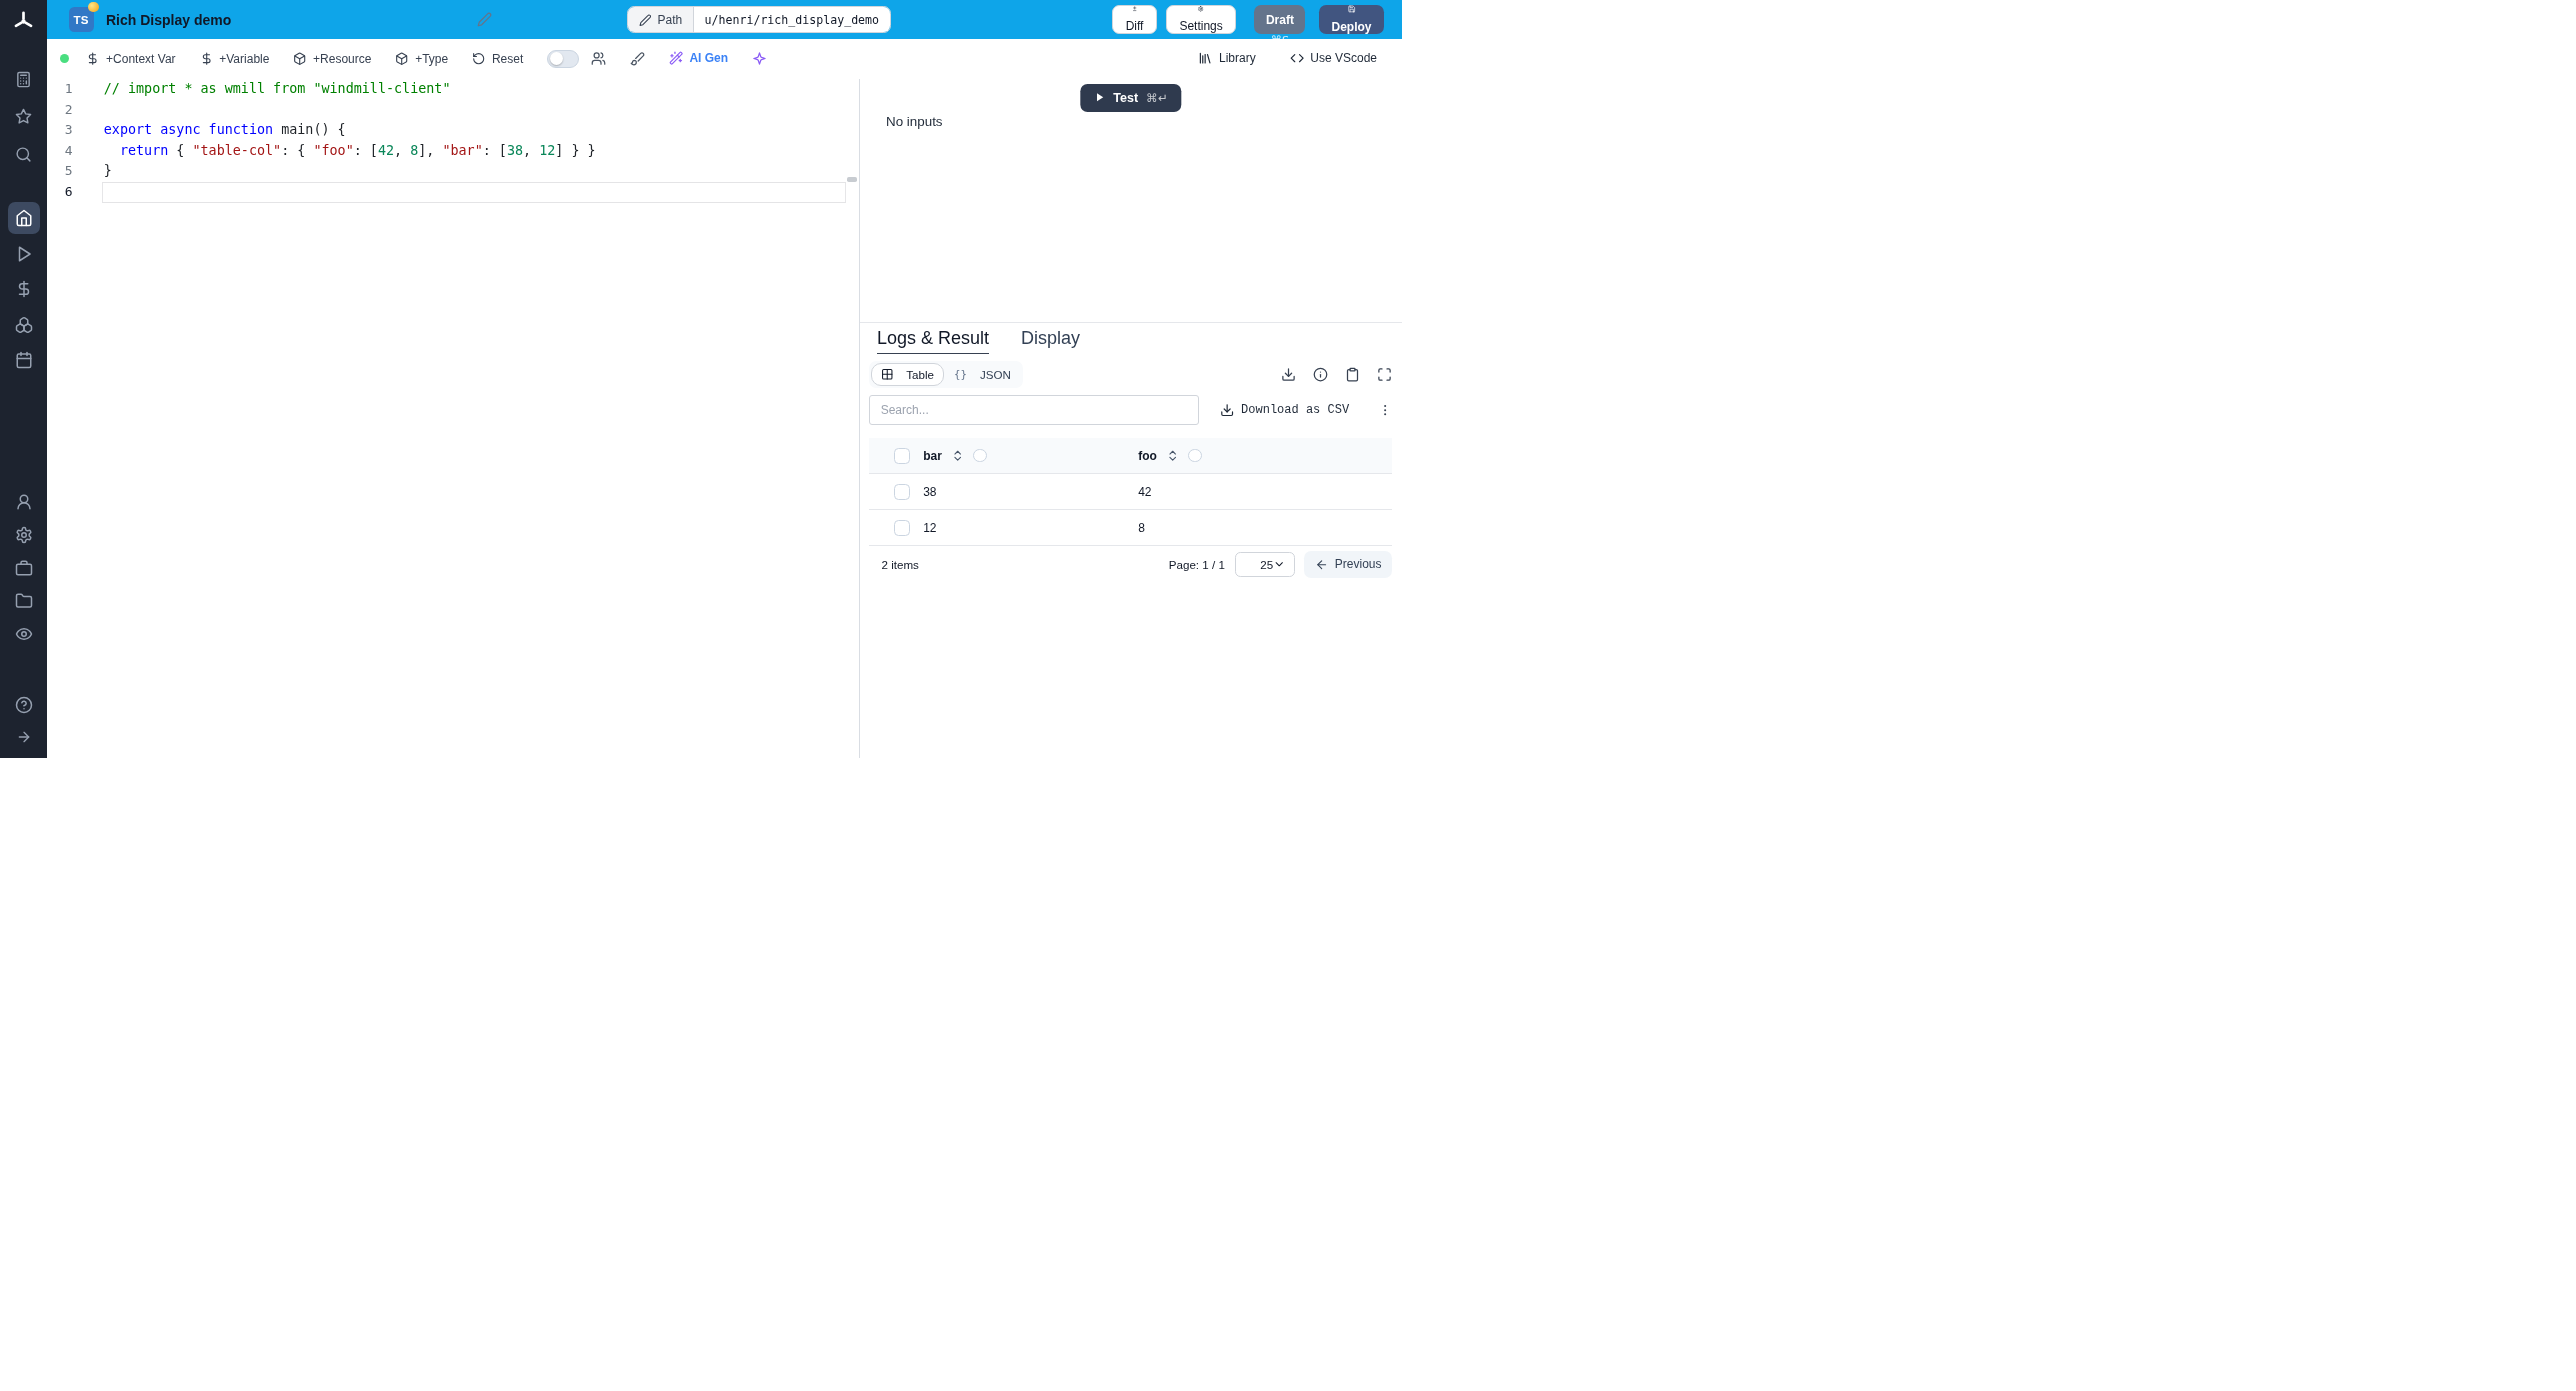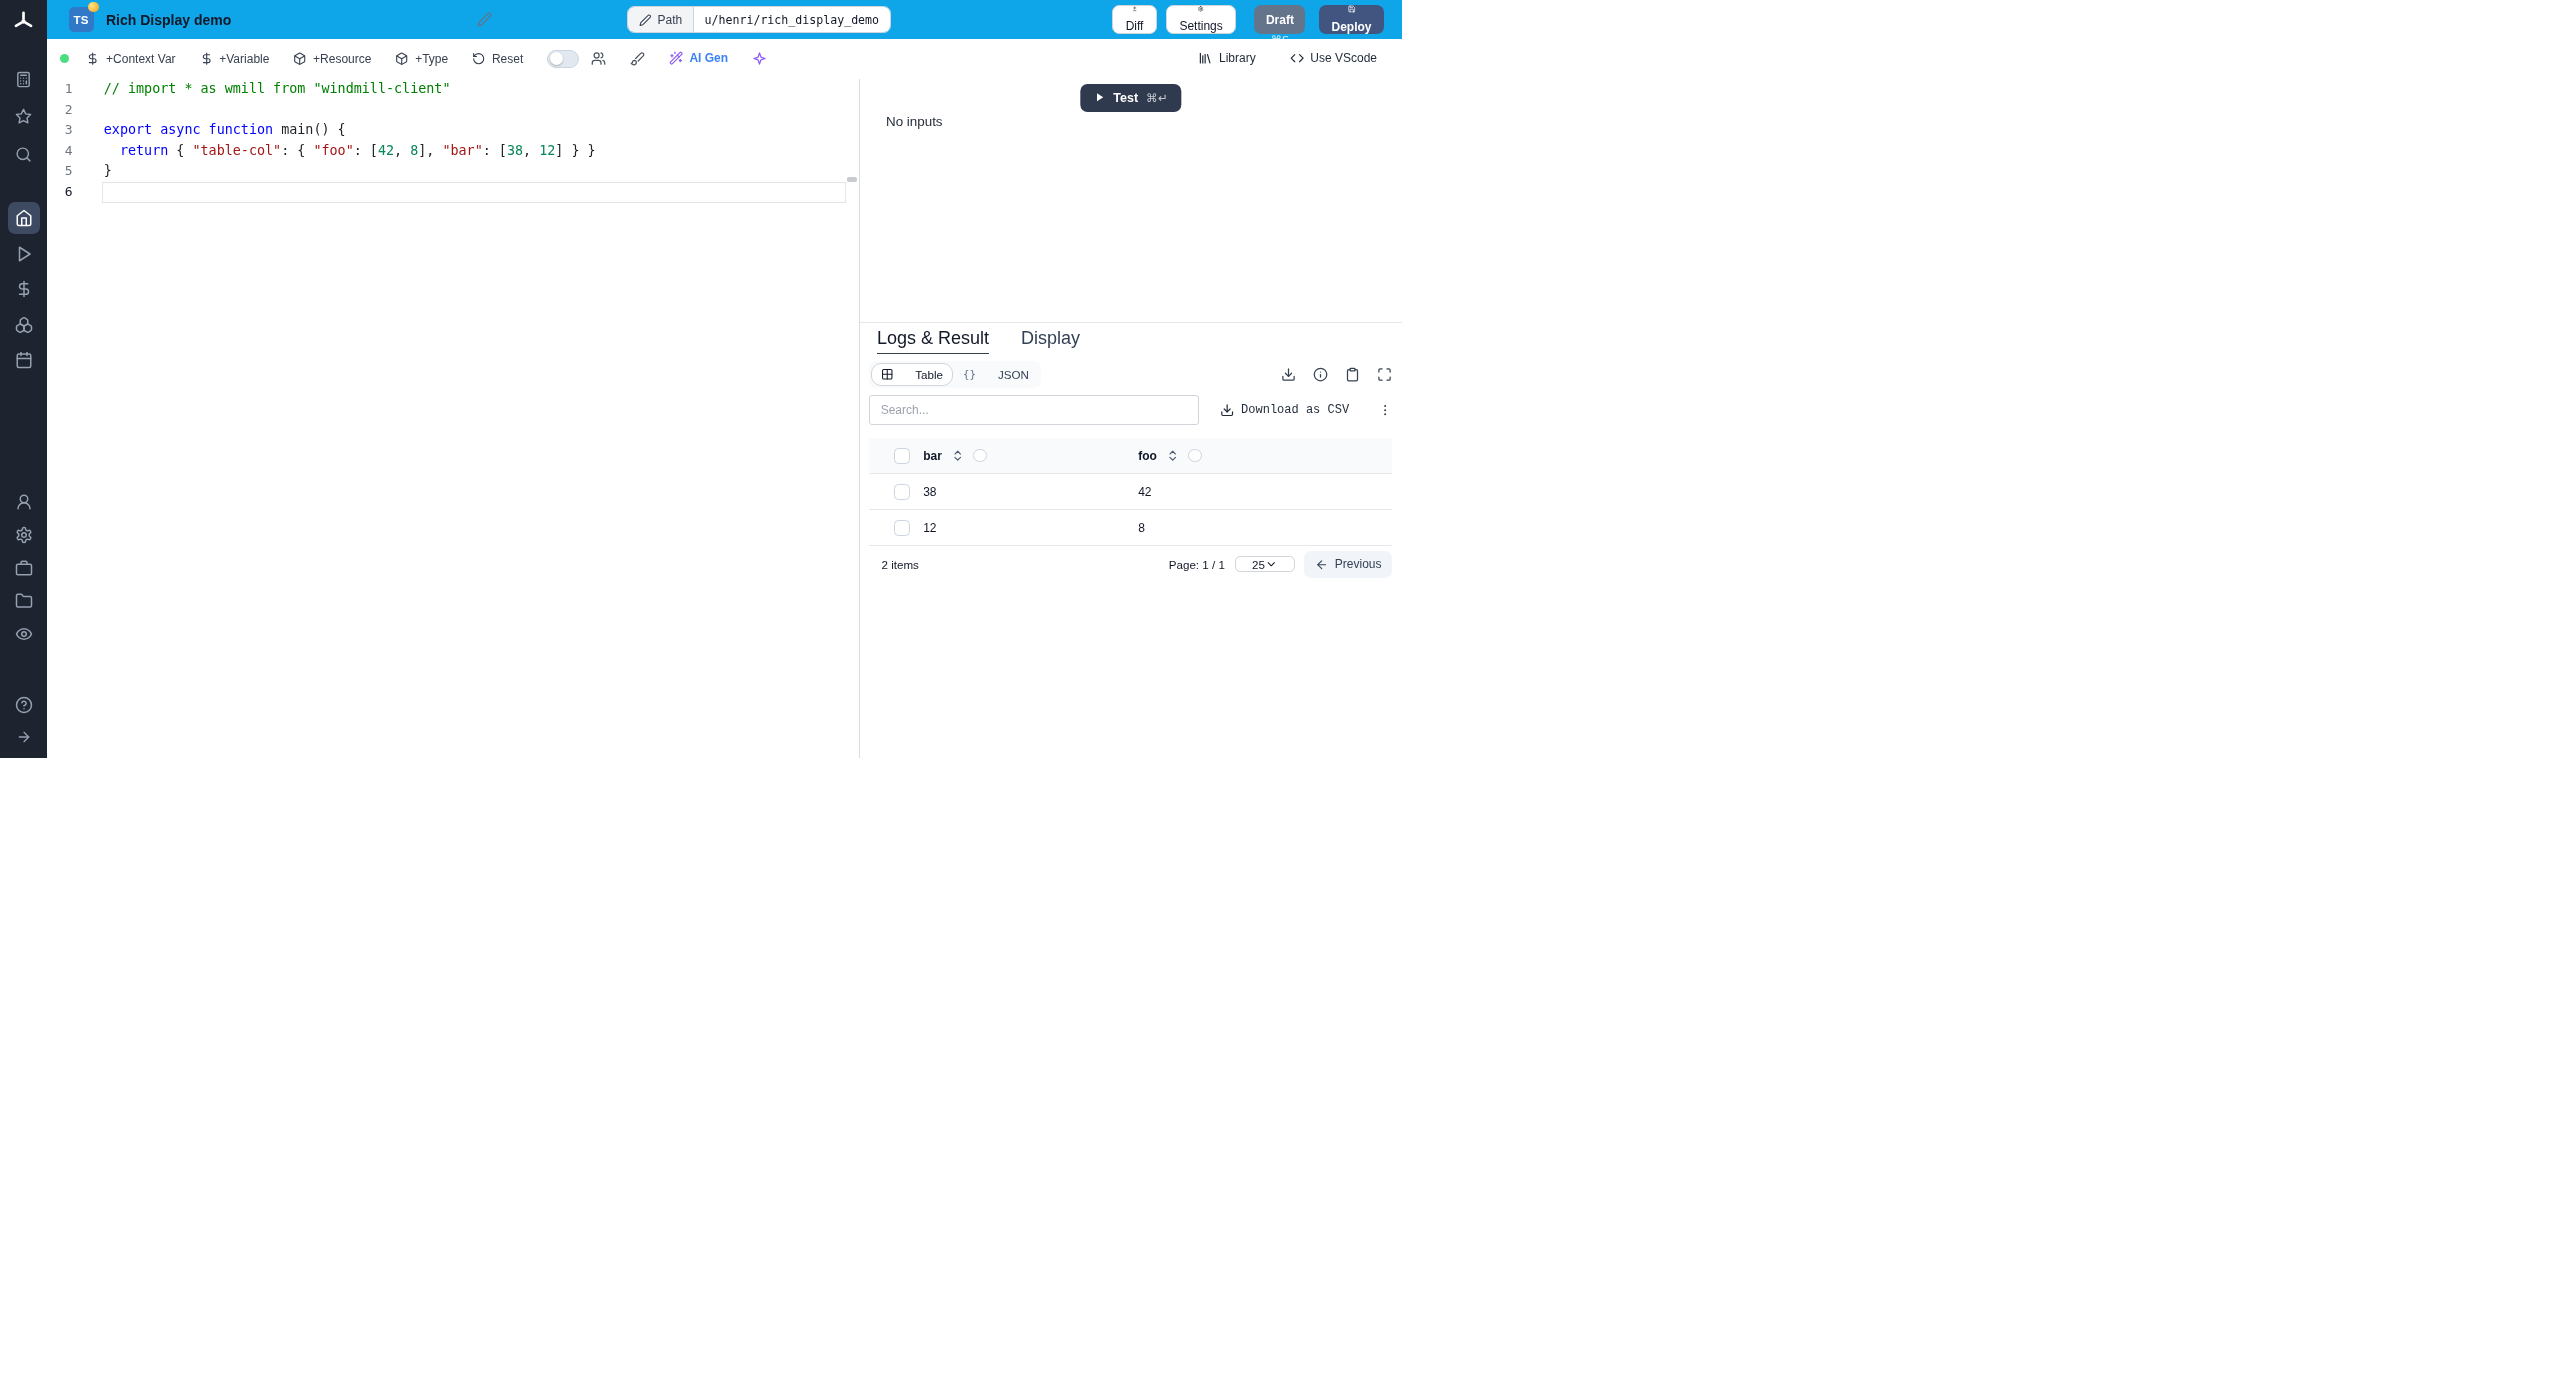--- a/index.html
+++ b/index.html
@@ -79,21 +79,21 @@
   .test-btn .t-short { font-family:"DejaVu Sans", sans-serif; font-size:11.6px; color:rgba(255,255,255,.72); }
   .no-inputs { position:absolute; left:26px; top:35px; font-size:13.4px; color:#1f2937; }
 
   .result-section { position:absolute; left:0; right:0; top:243px; bottom:0; border-top:0.9px solid #e5e7eb; }
   .tabs { display:flex; align-items:stretch; height:31px; padding-left:17px; gap:32px; }
   .tab { display:flex; align-items:center; font-size:18px; color:#334155; background:none; border:none; cursor:pointer; font-family:inherit; }
   .tab.active { color:#111827; font-weight:500; border-bottom:1.8px solid #374151; }
 
   .controls-row { margin:7.2px 9.8px 0 9px; display:flex; align-items:center; justify-content:space-between; height:27px; }
   .seg-group { display:flex; align-items:center; background:#f8fafc; border-radius:7.2px; padding:1.8px; }
-  .seg { display:flex; align-items:center; gap:22px; height:23px; padding:0 9px; font-size:11.6px; border-radius:10px; background:none; border:0.9px solid transparent; color:#334155; cursor:pointer; font-family:inherit; }
+  .seg { display:flex; align-items:center; gap:13px; height:23px; padding:0 9px; font-size:11.6px; border-radius:10px; background:none; border:0.9px solid transparent; color:#334155; cursor:pointer; font-family:inherit; }
   .seg.selected { background:#fff; border-color:#d1d5db; color:#111827; font-weight:500; }
   .braces { font-family:"DejaVu Sans Mono", monospace; font-size:10.7px; color:#64748b; }
   .icon-row { display:flex; align-items:center; gap:17px; color:#374151; }
   .icon-row button { background:none; border:none; color:#374151; cursor:pointer; display:flex; }
 
   .search-row { margin:7.2px 9.8px 0 9px; display:flex; align-items:center; }
   .search-input { width:330px; height:29.5px; border:0.9px solid #d1d5db; border-radius:3px; padding:0 10.7px; font-size:12px; color:#111827; outline:none; font-family:inherit; }
   .search-input::placeholder { color:#9ca3af; }
   .csv-btn { margin-left:20.6px; display:flex; align-items:flex-end; gap:7.2px; font-size:12px; color:#1f2937; background:none; border:none; cursor:pointer; font-family:Liberation Mono, monospace; }
   .kebab-btn { margin-left:auto; background:none; border:none; color:#374151; cursor:pointer; display:flex; }
@@ -104,21 +104,21 @@
   .trow { border-bottom:0.9px solid #e5e7eb; font-size:12px; color:#111827; }
   .th { display:flex; align-items:center; gap:9px; padding-left:7.2px; font-size:12px; font-weight:600; color:#111827; }
   .cb-cell { padding-left:25px; display:flex; align-items:center; }
   .checkbox { width:16px; height:16px; border:1.3px solid #cbd5e1; border-radius:4.5px; background:#fff; cursor:pointer; }
   .sort-ic { color:#475569; cursor:pointer; display:flex; }
   .col-circle { width:13.4px; height:13.4px; border:1.3px solid #cbd5e1; border-radius:50%; background:#fff; cursor:pointer; }
   .tcell { padding-left:7.2px; }
   .tfoot { display:flex; align-items:center; height:36px; font-size:11.6px; color:#111827; }
   .items-count { padding-left:12.5px; }
   .tfoot-right { margin-left:auto; display:flex; align-items:center; gap:9.8px; }
-  .page-select { height:16px; width:60px; border:0.9px solid #d1d5db; border-radius:5.4px; background:#fff; display:flex; align-items:center; justify-content:center; padding:0 1px; font-size:11.6px; color:#111827; cursor:pointer; font-family:inherit; }
+  .page-select { height:25px; width:60px; border:0.9px solid #d1d5db; border-radius:5.4px; background:#fff; display:flex; align-items:center; justify-content:flex-end; padding:0 8px; font-size:11.6px; color:#111827; cursor:pointer; font-family:inherit; }
   .prev-btn { height:27px; background:#f1f5f9; border:none; border-radius:7.2px; display:flex; align-items:center; gap:6.3px; padding:0 10.7px; font-size:12px; font-weight:500; color:#334155; cursor:pointer; font-family:inherit; }
 </style>
 </head>
 <body>
 
 <aside class="sidebar">
   <div class="logo">
     <svg width="23" height="23" viewBox="0 0 24 24" class="ic fill" style="color:#ffffff">
       <rect x="10.6" y="1.5" width="2.8" height="9" rx="1.4"></rect>
       <rect x="10.6" y="1.5" width="2.8" height="9" rx="1.4" transform="rotate(120 12 12)"></rect>

